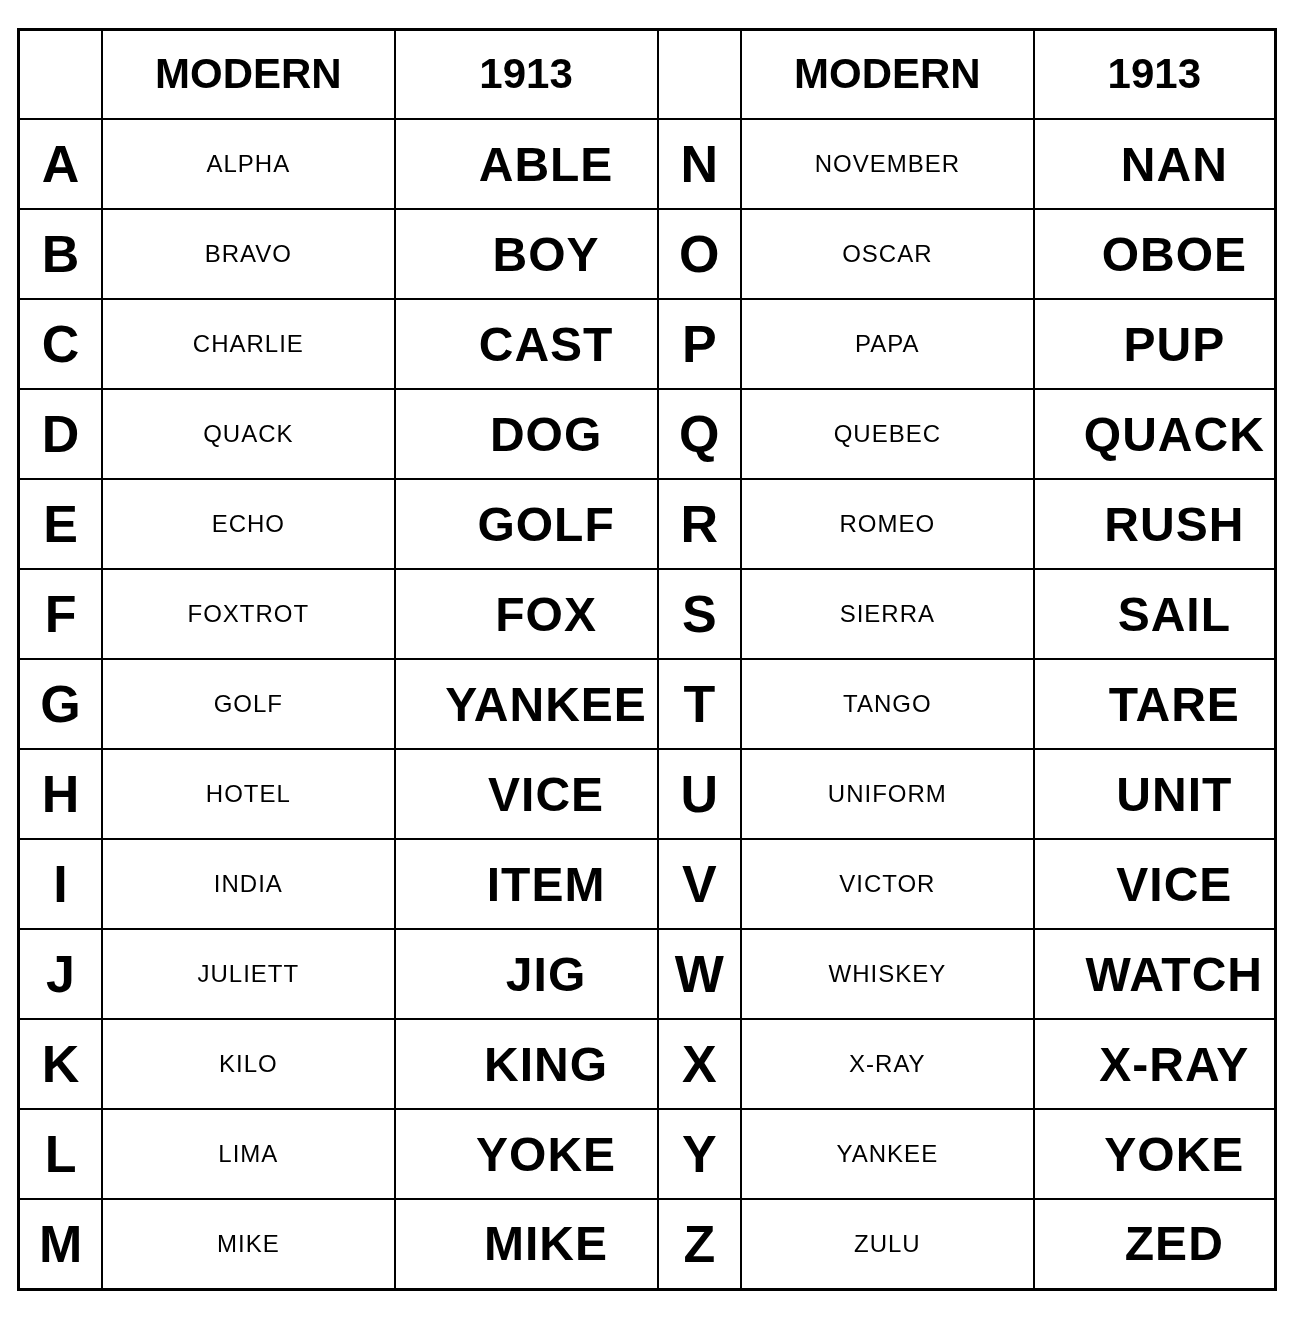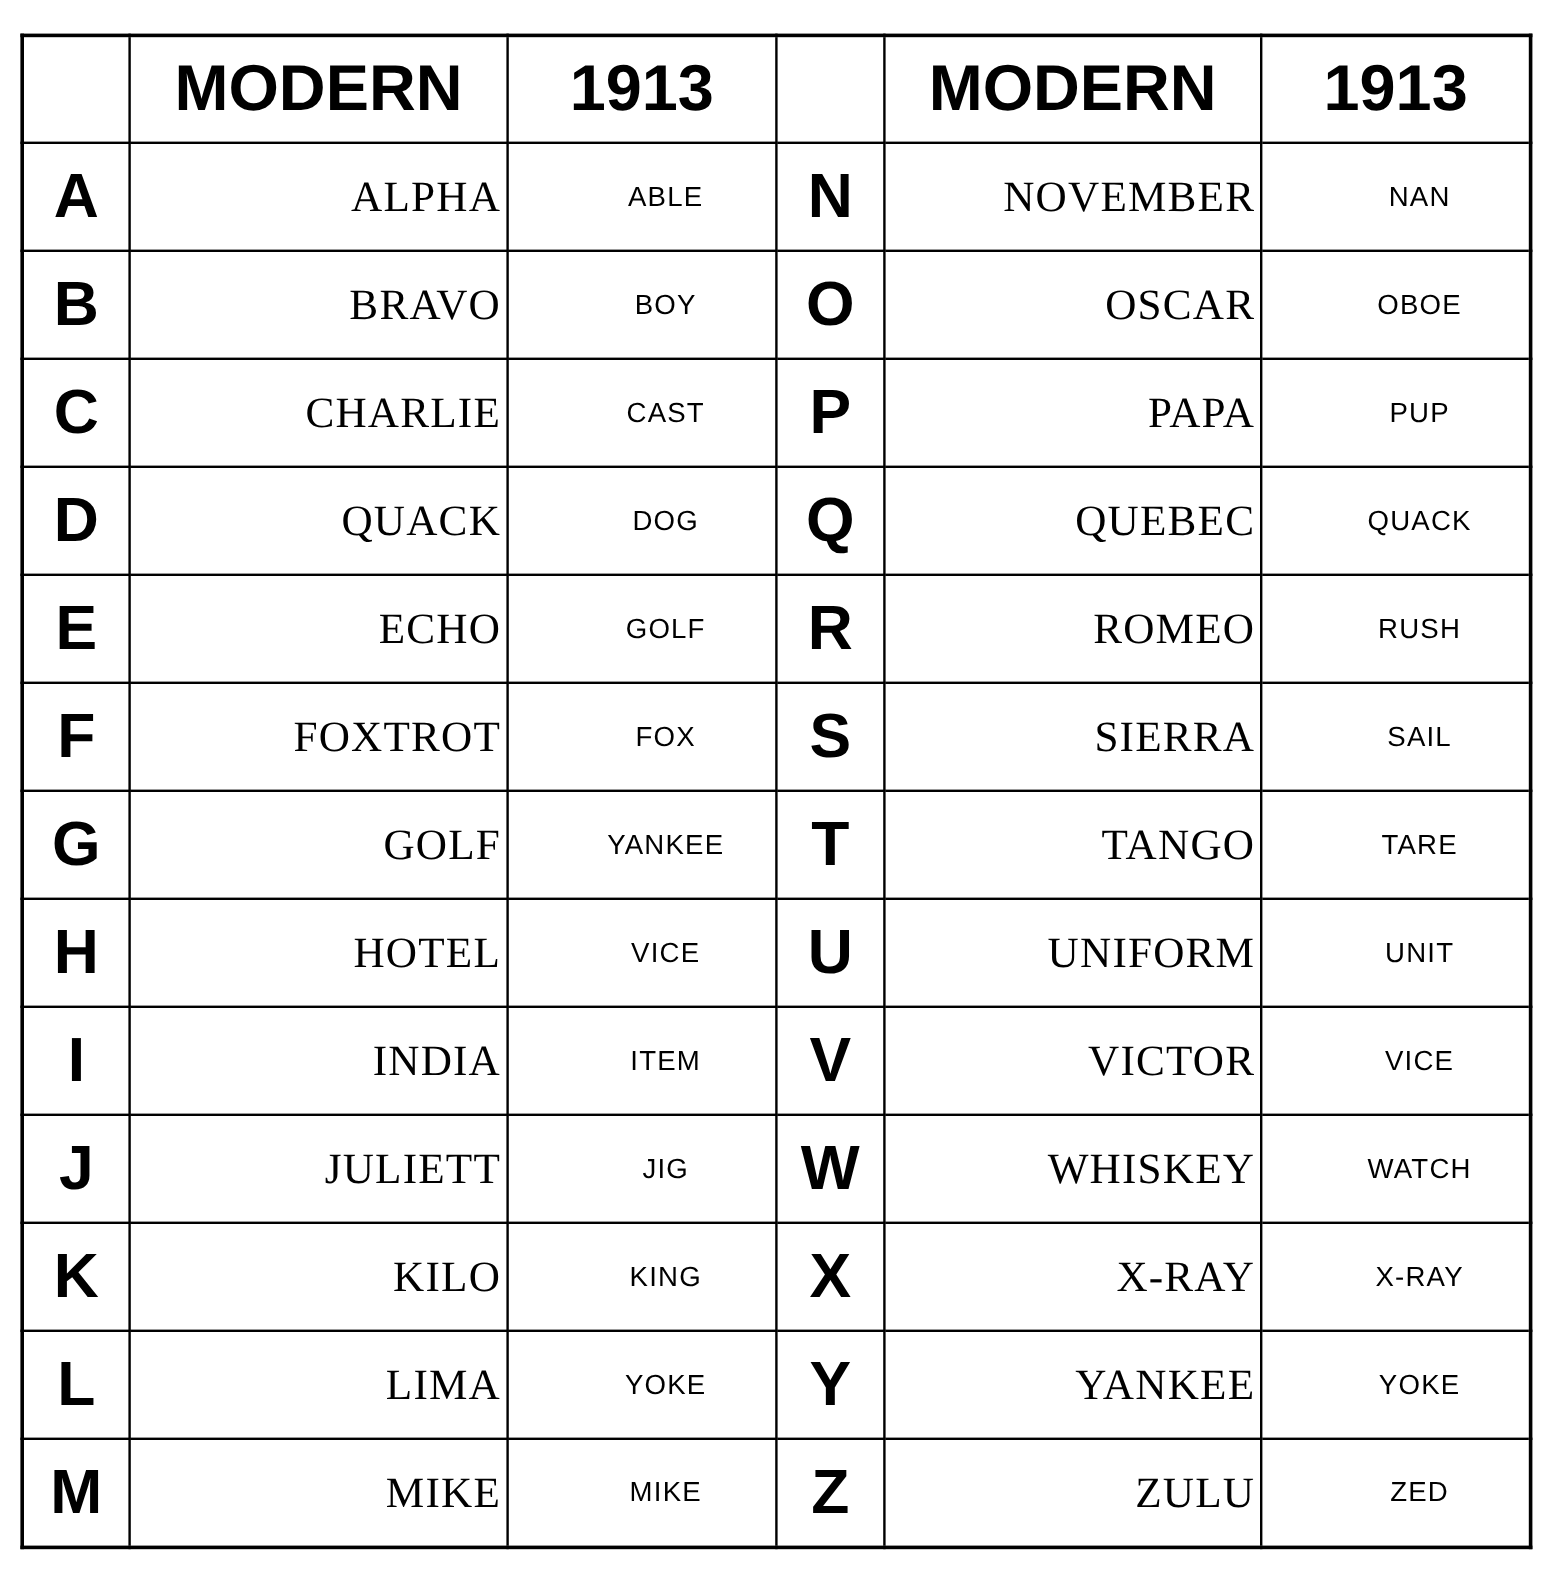--- a/index.html
+++ b/index.html
@@ -29,43 +29,42 @@
     }
 
     td, th {
       border: 2px solid #000;
       text-align: center;
       padding: 6px 4px;
       height: 90px;
     }
 
     .header-cell {
-      font-size: 54px;
+      font-size: 42px;
       font-weight: 900;
       font-family: Arial Black, Arial, sans-serif;
     }
 
     .letter-cell {
       font-size: 52px;
       font-weight: 900;
       font-family: Arial Black, Arial, sans-serif;
       width: 80px;
     }
 
     .modern-cell {
-      font-size: 36px;
+      font-size: 24px;
       font-weight: normal;
-      font-family: Liberation Serif, serif;
+      font-family: Liberation Sans, sans-serif;
       letter-spacing: 1px;
-      text-align: right;
     }
 
     .year-cell {
-      font-size: 23px;
-      font-weight: normal;
+      font-size: 48px;
+      font-weight: bold;
       font-family: Arial, sans-serif;
       letter-spacing: 1px;
       padding-left: 44px;
     }
 
     .empty-header {
       width: 80px;
     }
     .col-modern { width: 280px; }
     .col-year { width: 200px; }

